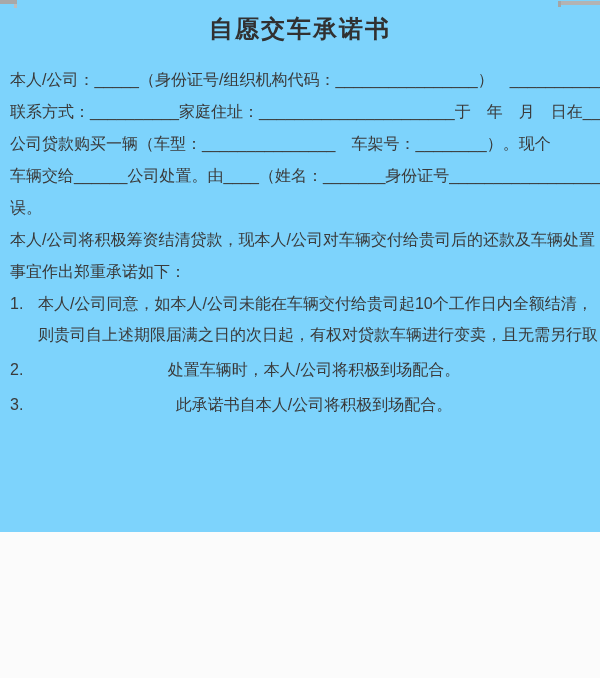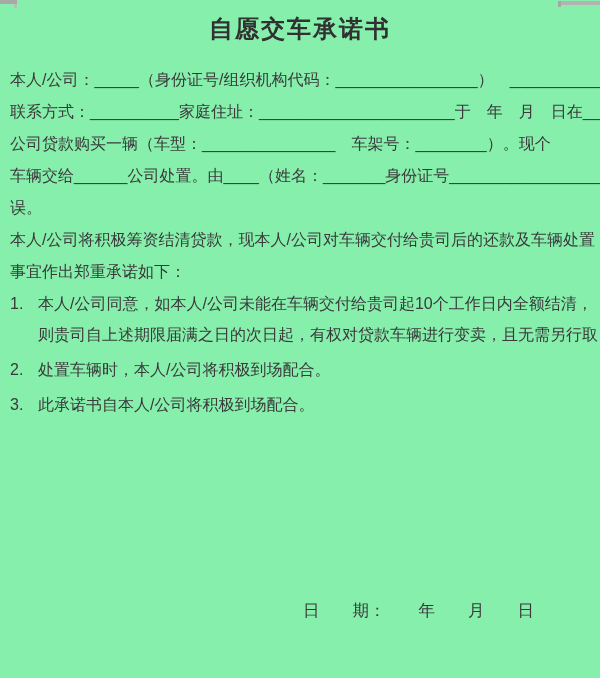--- a/index.html
+++ b/index.html
@@ -4,22 +4,22 @@
 <style>
   html, body {
     margin: 0;
     padding: 0;
     background: #fbfbfb;
     font-family: "Liberation Sans", sans-serif;
   }
   .page {
     position: relative;
     width: 600px;
-    height: 678px;
-    background: #86efac;
+    height: 532px;
+    background: #7dd3fc;
     overflow: hidden;
     color: #3a3a3a;
   }
   .edge-left {
     position: absolute;
     left: 0; top: 0;
     width: 17px; height: 4px;
     background: #a8a8a8;
   }
   .edge-left::after {
@@ -67,20 +67,21 @@
     margin-bottom: 4px;
   }
   .li .num {
     flex: 0 0 28px;
     font-size: 16px;
     line-height: 31px;
   }
   .li .li-lines {
     flex: 1 1 auto;
     min-width: 0;
+    text-align: center;
   }
   .lline {
     font-size: 16px;
     line-height: 31px;
     white-space: pre;
   }
   .signature {
     position: absolute;
     left: 273px;
     top: 595px;

